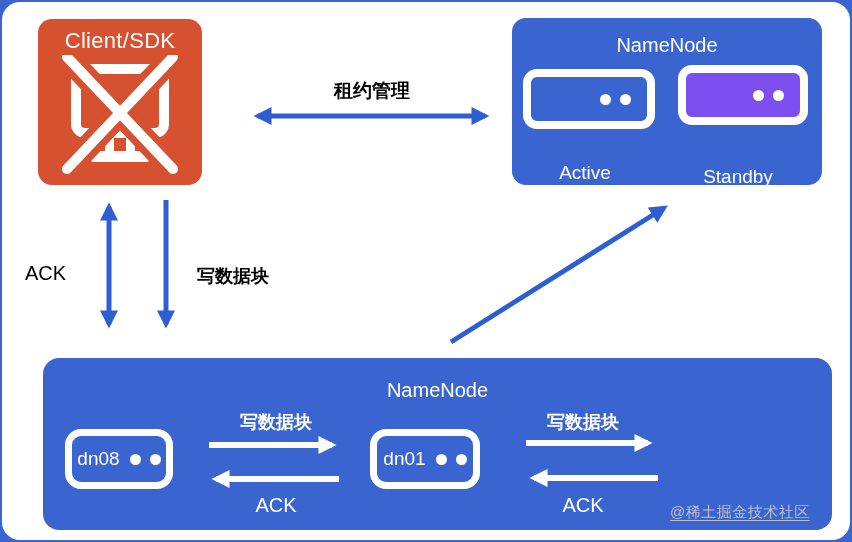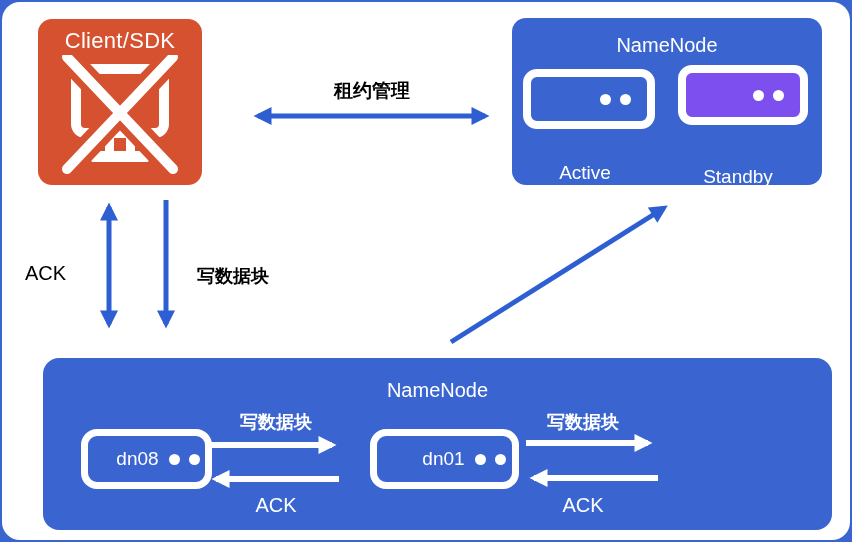--- a/index.html
+++ b/index.html
@@ -65,22 +65,22 @@
     position:absolute;left:0;top:21px;width:100%;text-align:center;
     color:#fff;font-size:20px;font-weight:500;
   }
   .dn-chip{
     position:absolute;top:71px;height:46px;border:7px solid #fff;border-radius:16px;
     background:#3A65D0;display:flex;align-items:center;justify-content:center;
     gap:10px;box-sizing:content-box;
   }
   .dn-chip .lbl{color:#fff;font-size:19px;font-weight:500;}
   .dn-chip .dots{display:flex;gap:9px;}
-  .dn-chip-0{left:38px;width:94px;padding-left:23px;}
-  .dn-chip-1{left:327px;width:96px;padding-left:39px;}
+  .dn-chip-0{left:22px;width:94px;}
+  .dn-chip-1{left:327px;width:96px;}
   .dn-chip-2{left:646px;width:92px;}
   .pipe-label{position:absolute;color:#fff;text-align:center;width:140px;}
   .pipe-write{top:52px;font-size:18px;font-weight:700;}
   .pipe-ack{top:136px;font-size:20px;font-weight:500;}
   .pl-0{left:163px;}
   .pl-1{left:470px;}
 
   
   .watermark{
     left:668px;top:501px;font-size:15px;color:#BFBFC6;
@@ -148,20 +148,21 @@
           <span class="dot"></span>
         </span>
     </div>
 
     <div class="pipe-label pipe-write pl-0">写数据块</div>
     <div class="pipe-label pipe-ack pl-0">ACK</div>
     <div class="pipe-label pipe-write pl-1">写数据块</div>
     <div class="pipe-label pipe-ack pl-1">ACK</div>
   </div>
 
+  <div class="abs watermark">@稀土掘金技术社区</div>
 
   <svg id="arrow-overlay" width="848" height="538" viewBox="0 0 848 538">
     <defs>
       <marker id="mb" viewBox="0 0 10 10" refX="7.5" refY="5" markerWidth="4" markerHeight="3.6" orient="auto-start-reverse">
         <path d="M0,0 L10,5 L0,10 z" fill="#2E5FD2"></path>
       </marker>
       <marker id="mw" viewBox="0 0 10 10" refX="7.5" refY="5" markerWidth="3.4" markerHeight="3" orient="auto-start-reverse">
         <path d="M0,0 L10,5 L0,10 z" fill="#ffffff"></path>
       </marker>
     </defs>

